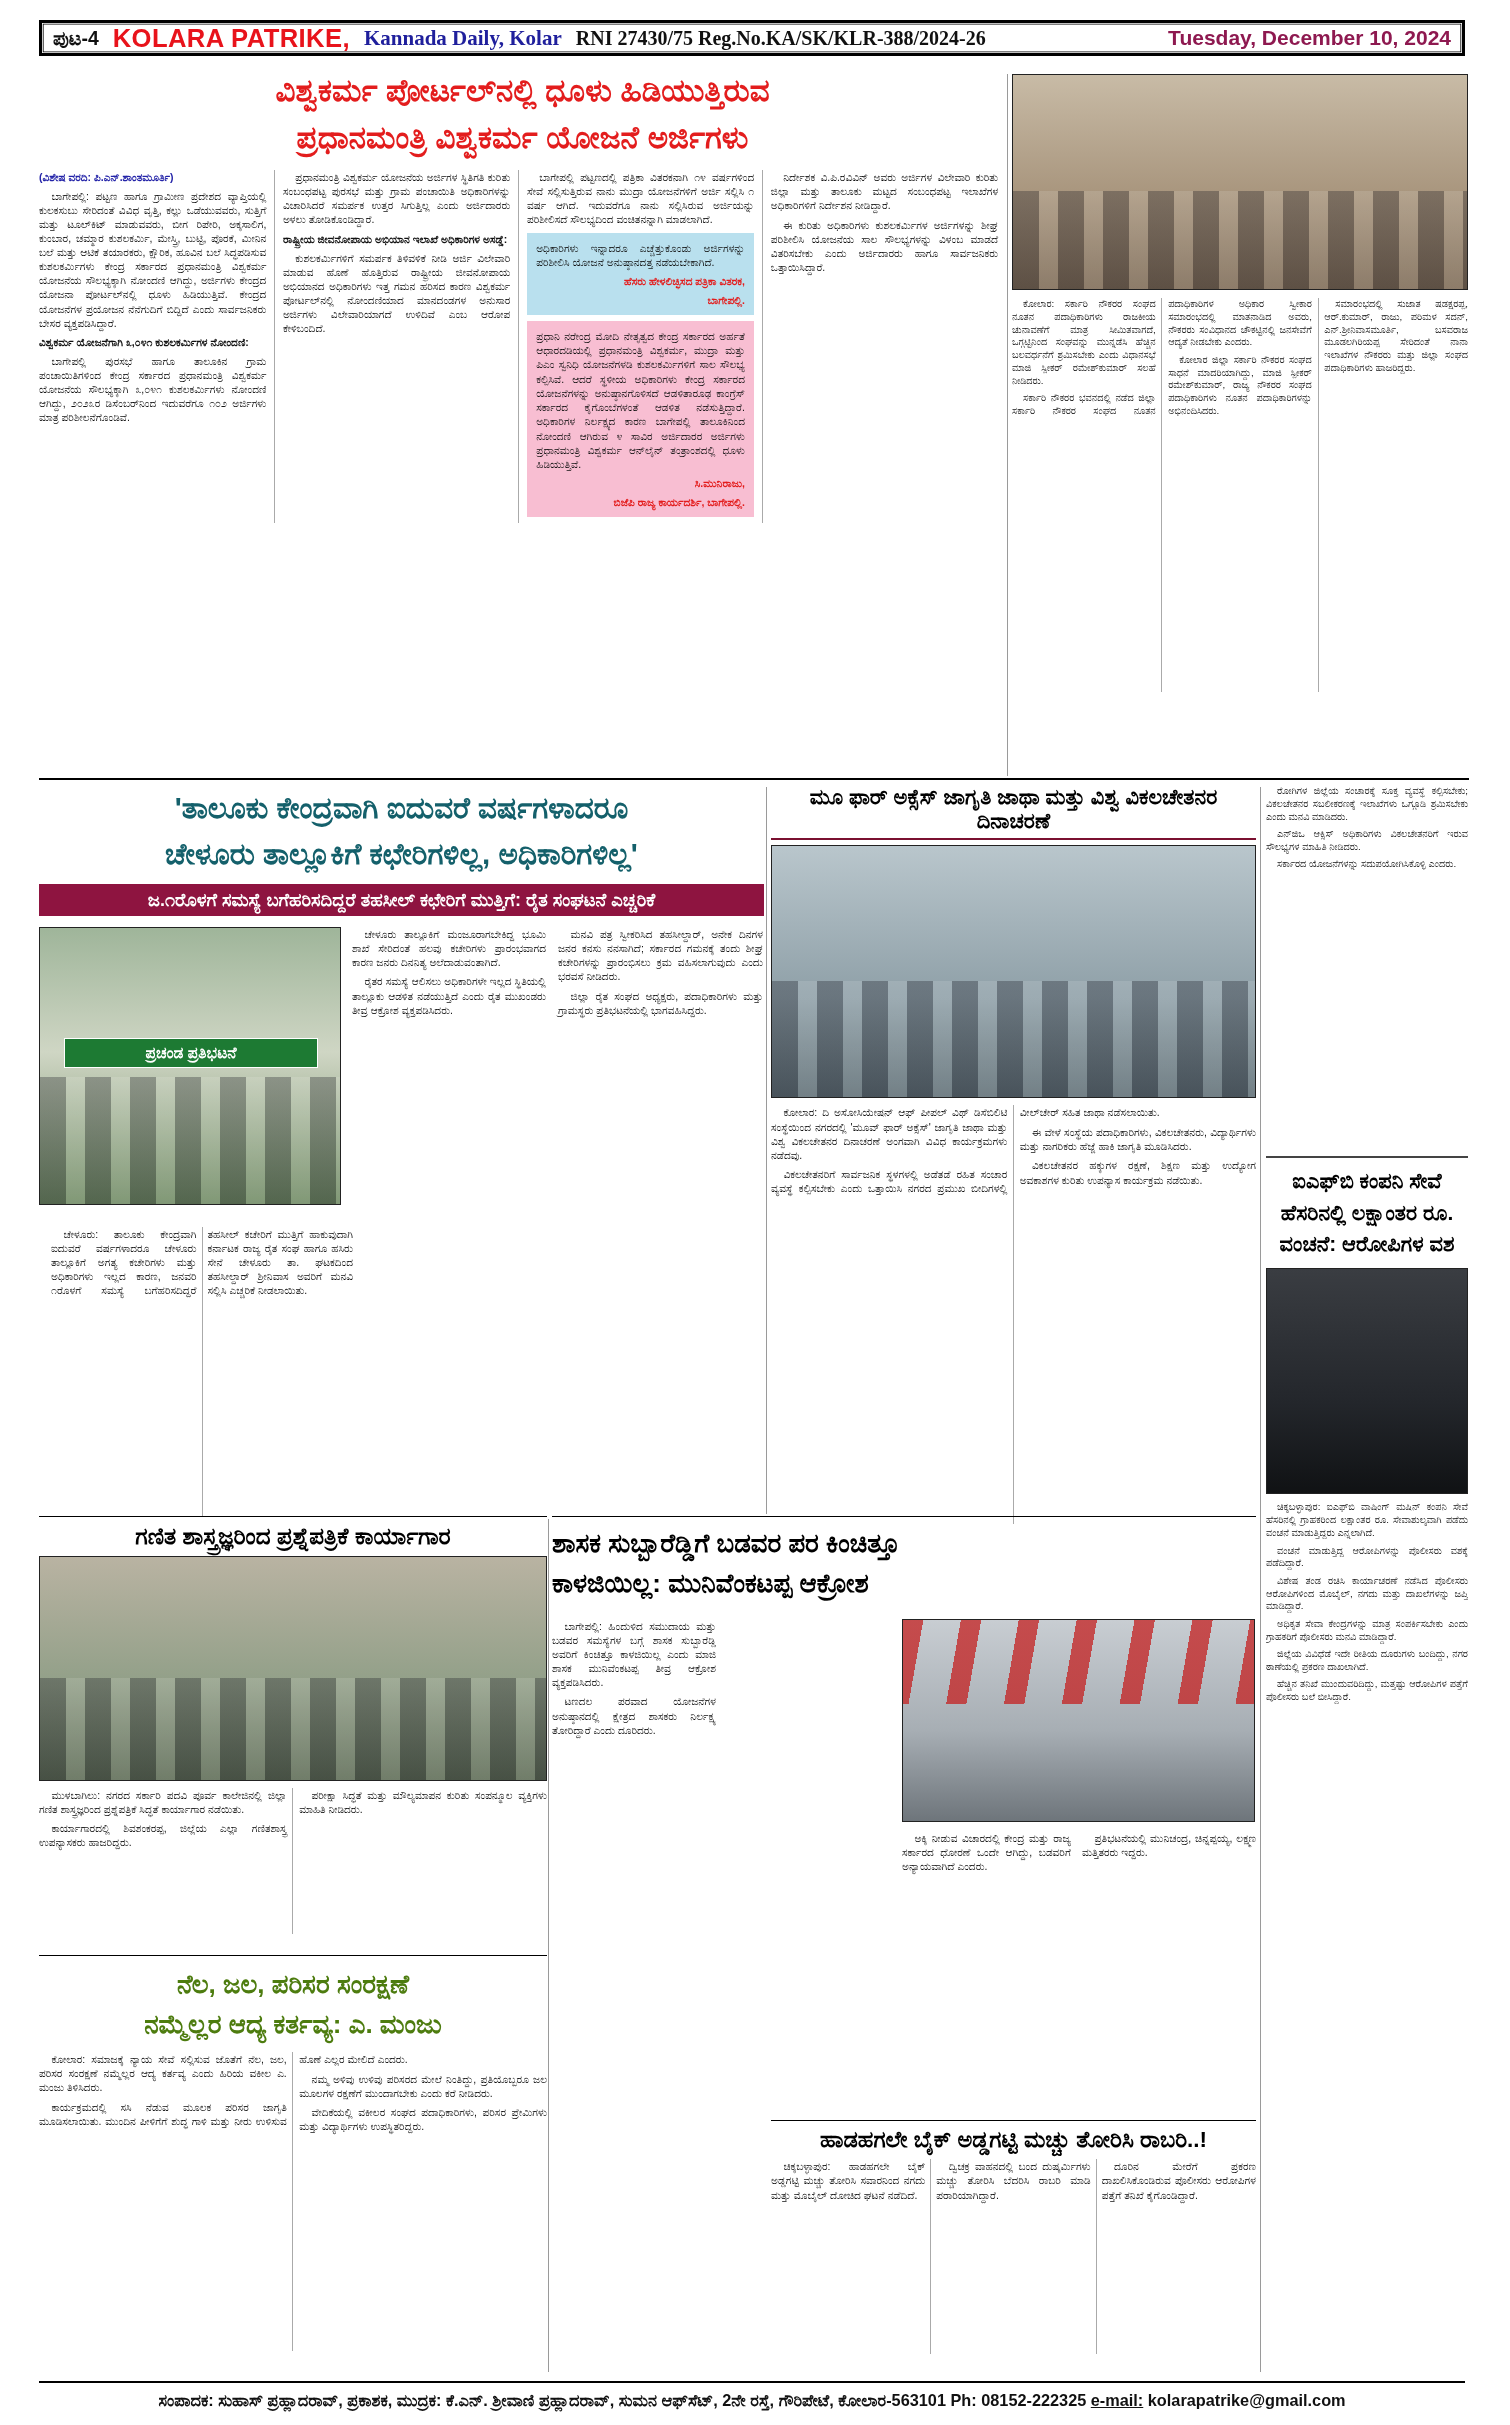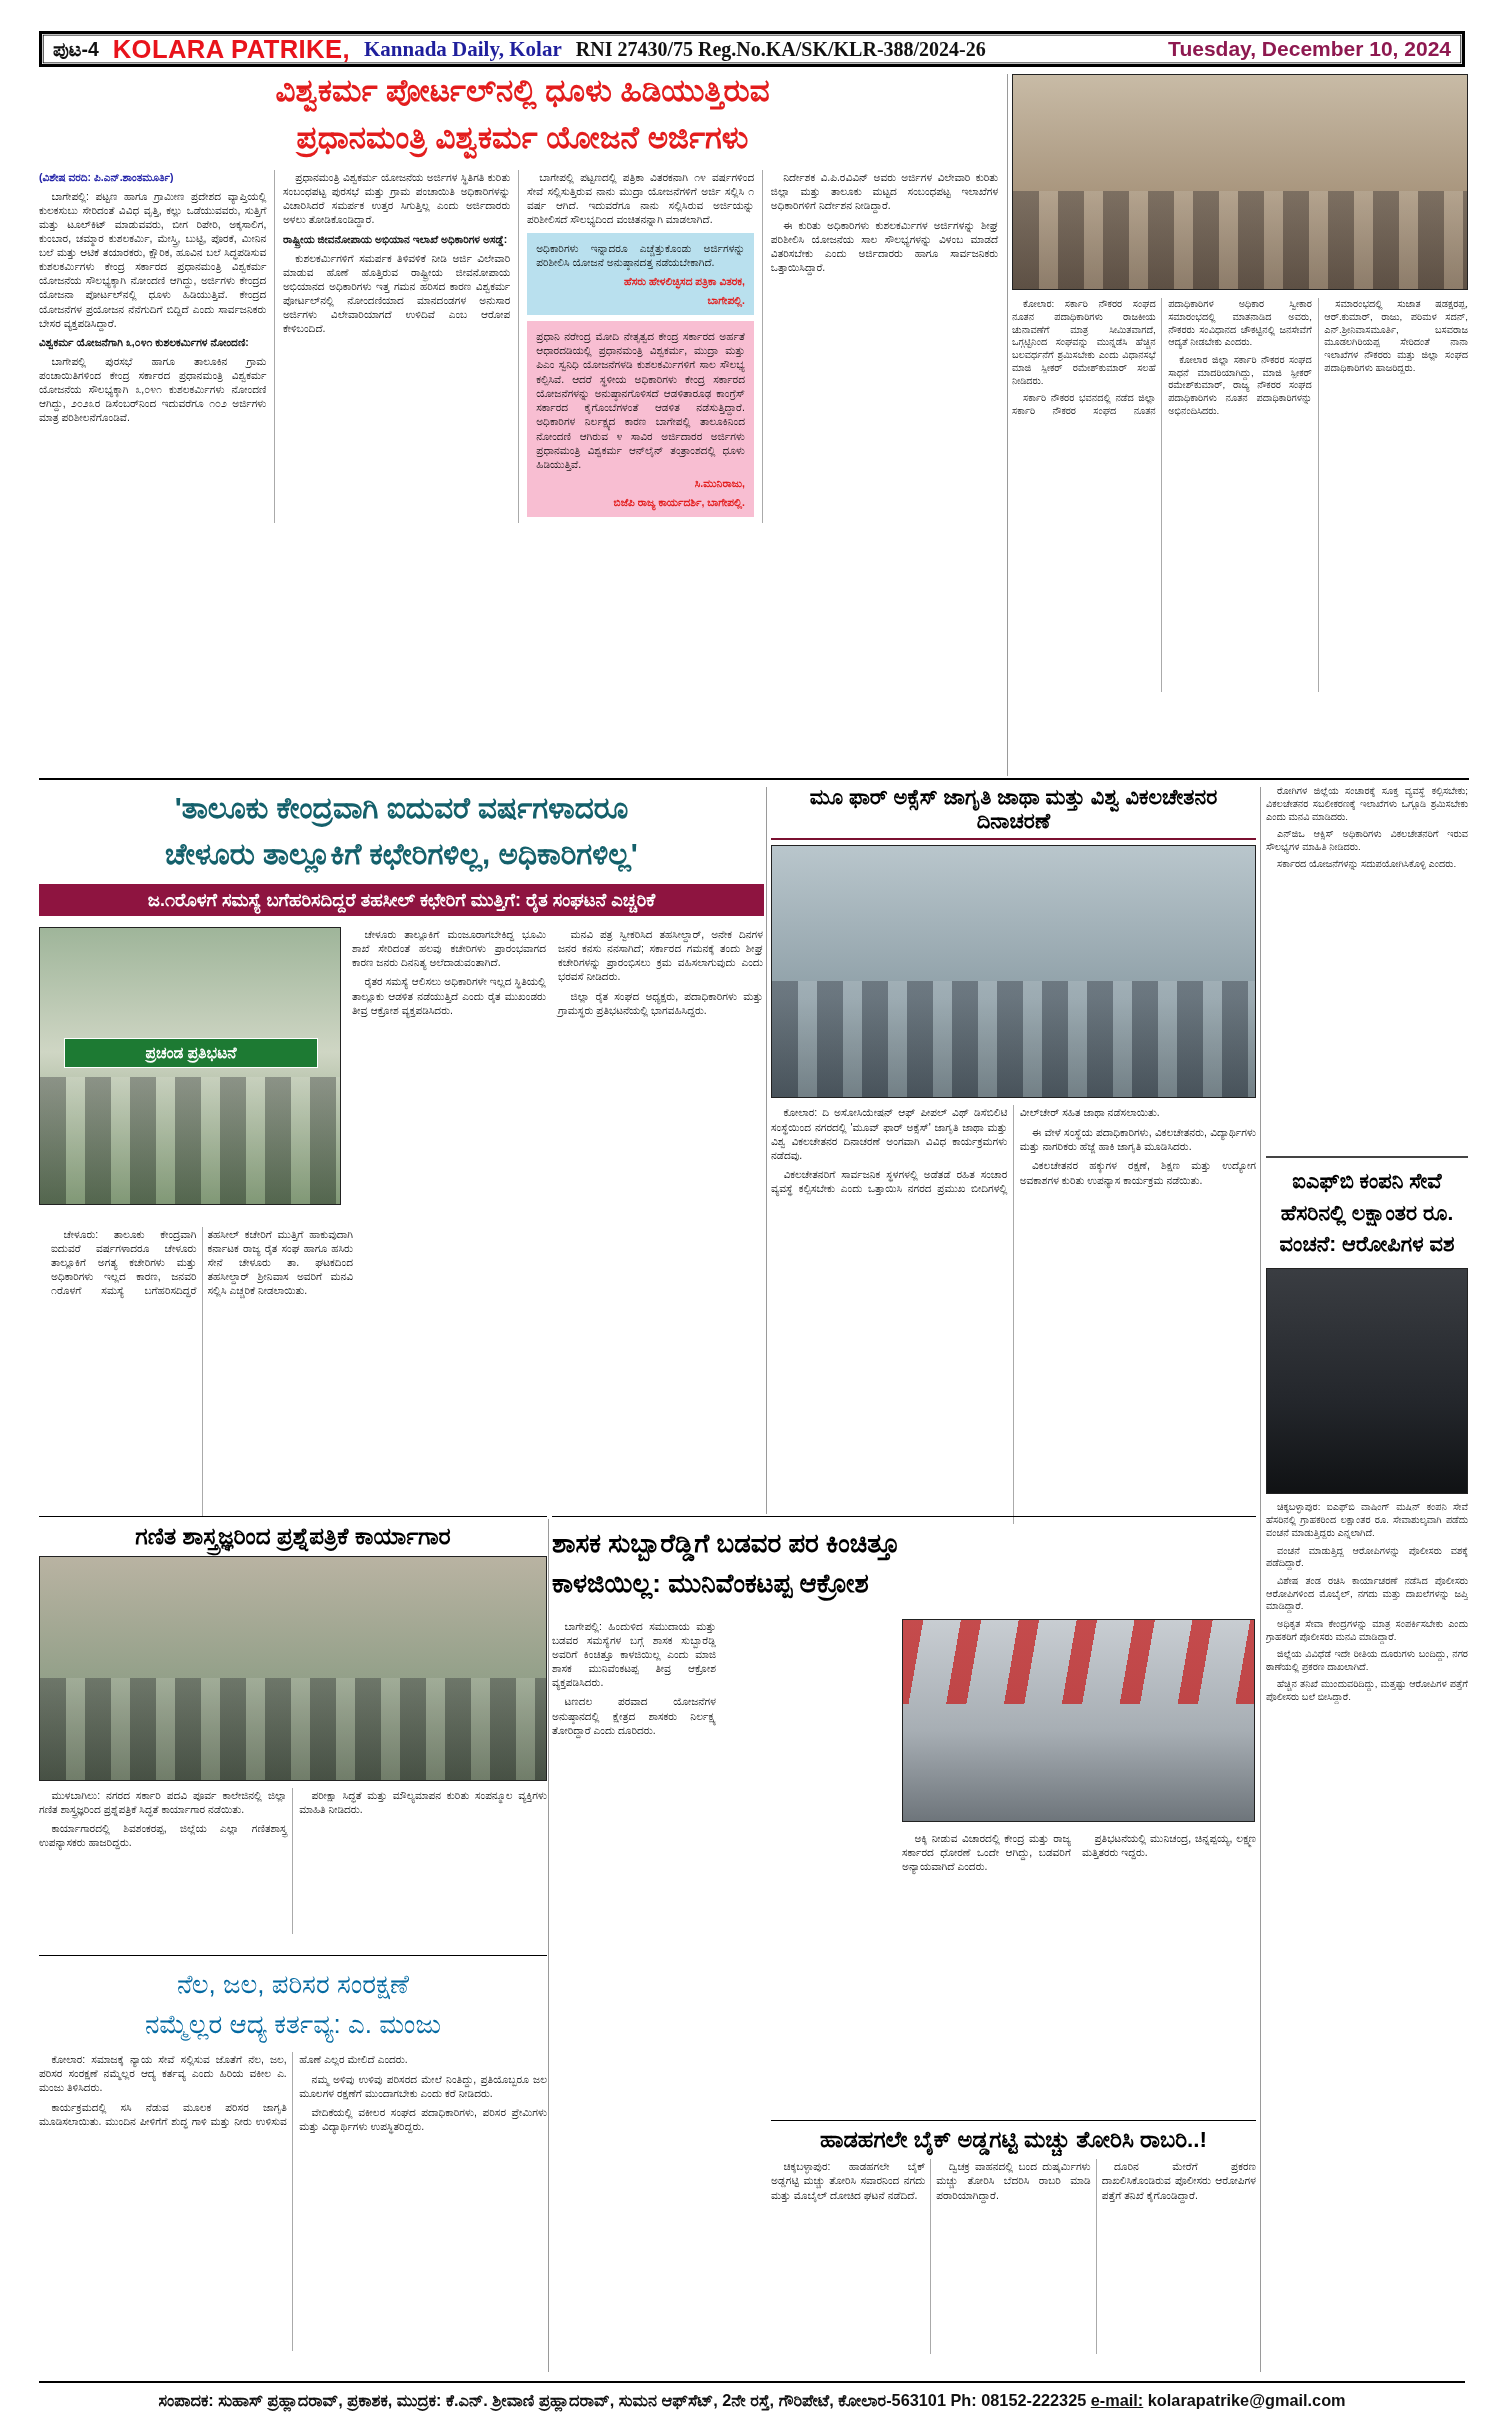--- a/index.html
+++ b/index.html
@@ -1,21 +1,21 @@
 <!DOCTYPE html>
 <html style="font-size:12.4px"><head>
 <meta charset="utf-8">
 <style>
   html,body{margin:0;padding:0;background:#e8e8e8;}
   .page{position:relative;width:1510px;height:2426px;background:#ffffff;margin:0 auto;
         font-family:"Liberation Sans","DejaVu Sans",sans-serif;color:#111;overflow:hidden;}
   
   .masthead{position:absolute;left:39px;top:20px;width:1426px;height:36px;
             border:3.1px solid #000;box-shadow:0 0 0 0.8px #fff inset,0 0 0 1.6px #000 inset;
-            display:flex;align-items:center;gap:14px;padding:0 11px;box-sizing:border-box;background:#fff;margin-top:11px;}
+            display:flex;align-items:center;gap:14px;padding:0 11px;box-sizing:border-box;background:#fff;}
   .m-page{font-weight:bold;font-size:19.4px;}
   .m-paper{color:#e8131b;font-weight:800;font-size:25.6px;letter-spacing:0.4px;}
   .m-sub{color:#1f1f9c;font-family:"Liberation Serif","DejaVu Serif",serif;font-weight:bold;font-size:21px;}
   .m-rni{font-family:"Liberation Serif","DejaVu Serif",serif;font-weight:bold;font-size:20px;}
   .m-date{color:#8e1950;font-weight:800;font-size:21px;margin-left:auto;}
   
   .body-text{font-size:10.5px;line-height:1.34;text-align:justify;}
   .body-text p{margin:0 0 5.4px;text-indent:12.4px;}
   .small-text{font-size:9.7px;line-height:1.32;text-align:justify;}
   .small-text p{margin:0 0 4.7px;text-indent:11px;}
@@ -79,21 +79,21 @@
   .a7-col1{position:absolute;left:0;top:0;width:164px;}
   .a7-col2{position:absolute;left:175px;top:0;width:164px;}
   .a7 .photo{position:absolute;left:350px;top:0;width:353px;height:203px;
       background:linear-gradient(180deg,#c8cdd2 0%,#a7aeb4 55%,#6e757b 100%);}
   .a7 .photo::before{content:"";position:absolute;left:0;top:0;width:100%;height:42%;
       background:repeating-linear-gradient(100deg,rgba(196,32,32,.75) 0 20px,transparent 20px 57px);}
   .a7-colr1{position:absolute;left:350px;top:212px;width:169px;}
   .a7-colr2{position:absolute;left:530px;top:212px;width:174px;}
   
   .a8{position:absolute;left:39px;top:1955px;width:508px;border-top:1.6px solid #000;padding-top:7.8px;box-sizing:border-box;}
-  .a8 .hl{font-weight:400;font-size:26px;line-height:1.55;text-align:center;color:#0369a1;}
+  .a8 .hl{font-weight:700;font-size:26px;line-height:1.55;text-align:center;color:#4d7c0f;}
   .a8-body{margin-top:7.8px;column-count:2;column-gap:12.4px;column-rule:0.8px solid #aaa;height:299px;}
   
   .a9{position:absolute;left:771px;top:2120px;width:485px;border-top:1.6px solid #000;padding-top:6.2px;box-sizing:border-box;}
   .a9 .hl{font-weight:800;font-size:22.5px;text-align:center;color:#000;}
   .a9-body{margin-top:6.2px;column-count:3;column-gap:11px;column-rule:0.8px solid #aaa;height:195px;}
   
   .footer{position:absolute;left:39px;top:2381px;width:1426px;border-top:2.3px solid #000;
           padding-top:7.8px;font-weight:bold;font-size:16.3px;text-align:center;}
   .footer .email-label{text-decoration:underline;}
 </style>

